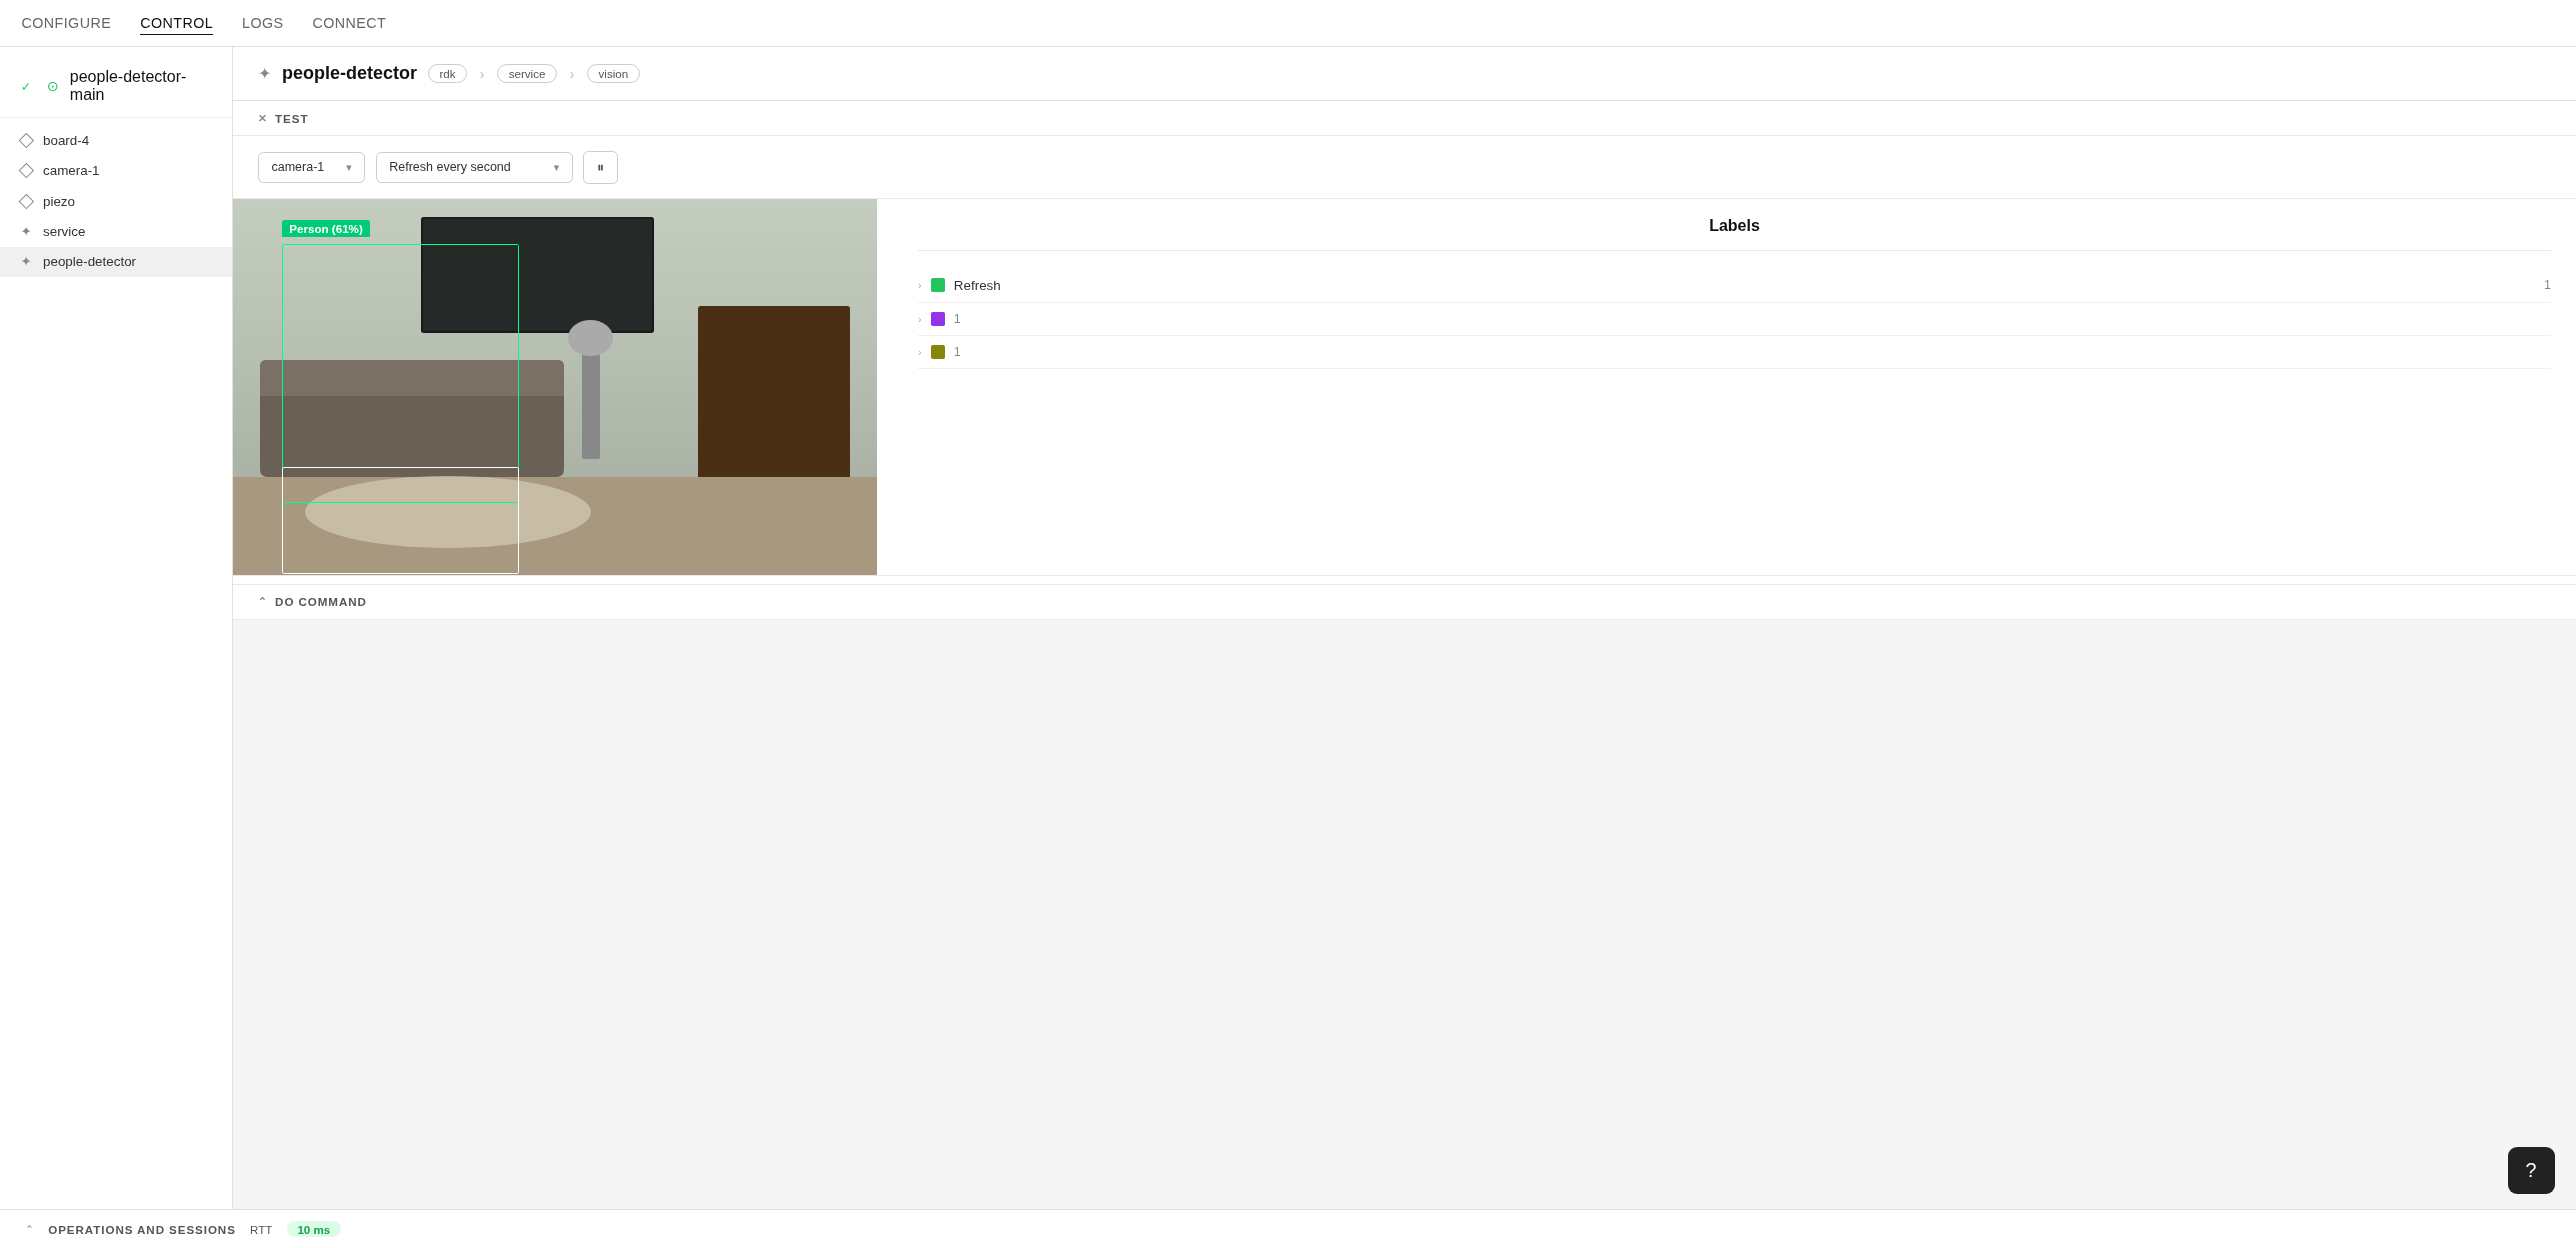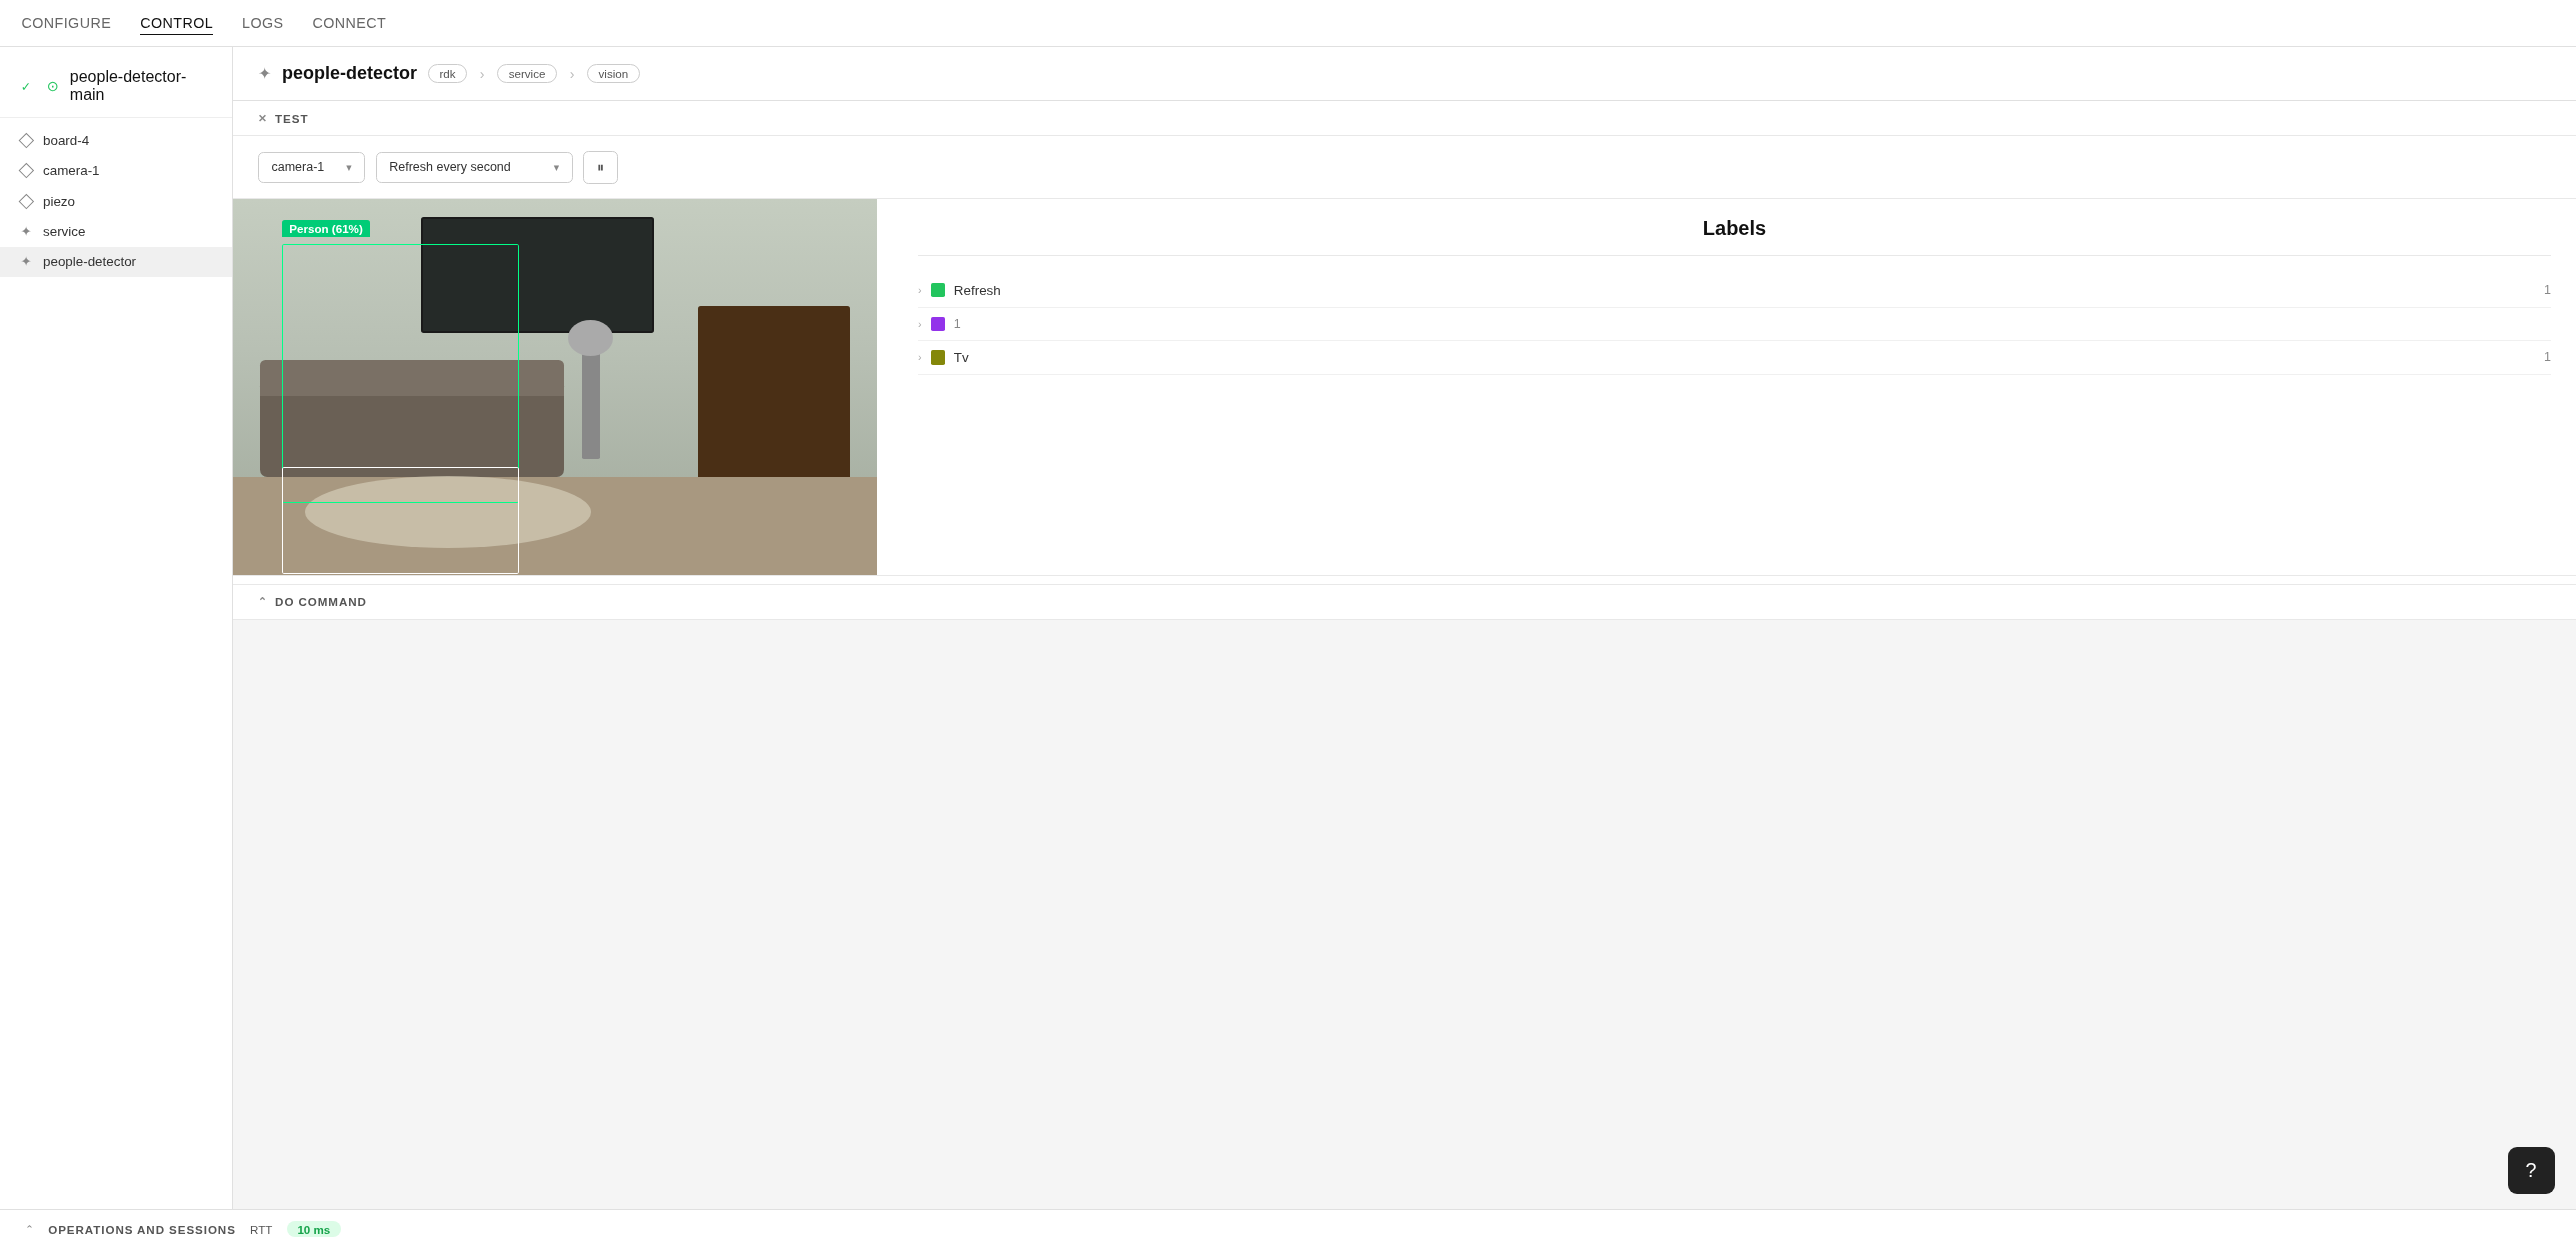--- a/index.html
+++ b/index.html
@@ -115,21 +115,21 @@
       border: 1.8px solid #fff;
       border-radius: 1.8px;
     }
 
     
     .labels-panel {
       flex: 1; padding: 18px 25px;
       background: #fff;
     }
     .labels-title {
-      font-size: 20px; font-weight: 600; color: #111;
+      font-size: 16px; font-weight: 600; color: #111;
       margin-bottom: 18px; text-align: center;
       border-bottom: 0.9px solid #e8e8e8; padding-bottom: 14.3px;
     }
     .label-row {
       display: flex; align-items: center; gap: 9px;
       padding: 9px 0; border-bottom: 0.9px solid #f0f0f0;
       cursor: pointer;
     }
     .label-chevron { color: #aaa; font-size: 10.7px; }
     .label-color { width: 14.3px; height: 14.3px; border-radius: 1.8px; flex-shrink: 0; }
@@ -295,21 +295,20 @@
 
           <div class="label-row">
             <span class="label-chevron">›</span>
             <span class="label-color" style="background:#9333ea;"></span>
             <span class="label-count">1</span>
           </div>
 
           <div class="label-row">
             <span class="label-chevron">›</span>
             <span class="label-color" style="background:#84870a;"></span>
-            <span class="label-name">Tv</span>
             <span class="label-count">1</span>
           </div>
         </div>
       </div>
 
       <div class="do-command-section">
         <div class="section-header">
           <span class="collapse-icon">⌃</span>
           <span>DO COMMAND</span>
         </div>

